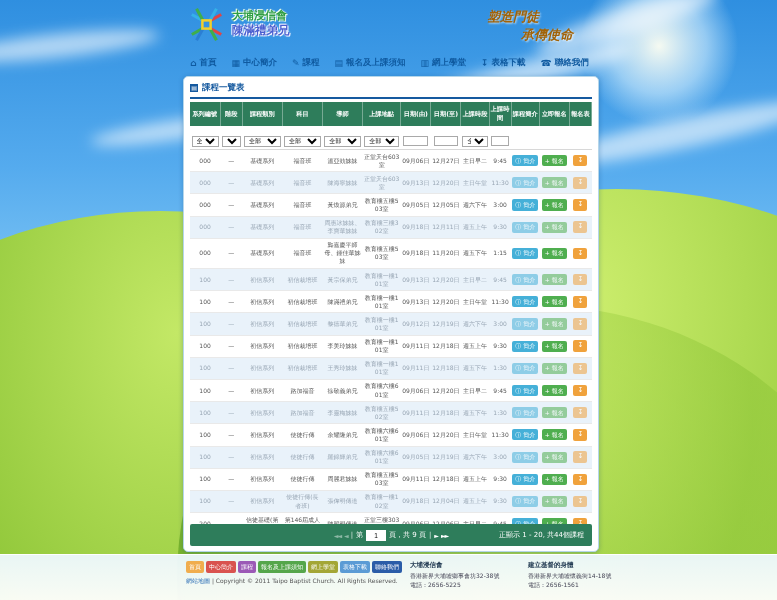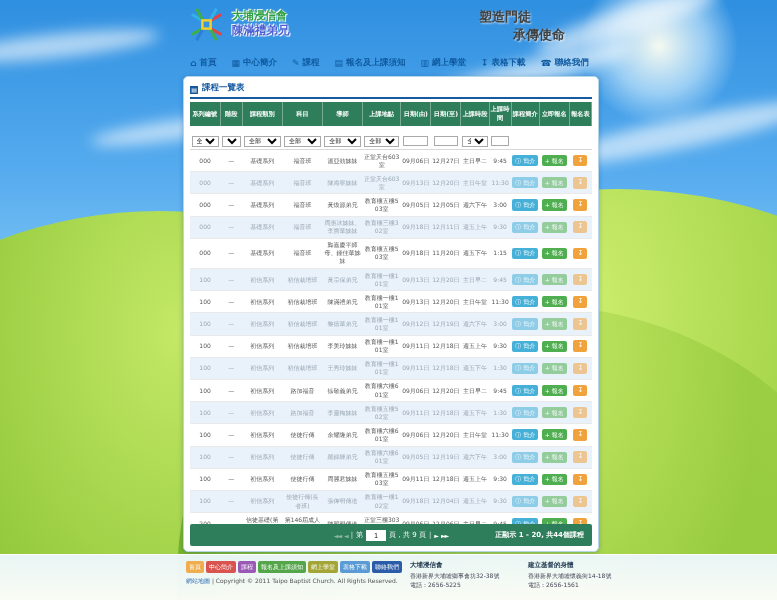--- a/index.html
+++ b/index.html
@@ -29,34 +29,34 @@
 
   
   .page { position:absolute; left:183px; top:0; width:416px; }
   .masthead { position:relative; height:42px; margin-top:6px; }
   .logo { position:absolute; left:5px; top:0; width:37px; height:37px; }
   .title-block { position:absolute; left:49px; top:3px; line-height:1.25; }
   .org-name { font-size:11px; font-weight:bold; color:#2f9e45;
     text-shadow:0 0 2px #fff,1px 1px 0 #eaffea,-1px -1px 0 #eaffea; }
   .center-name { font-size:11.5px; font-weight:bold; color:#4a5fd0;
     text-shadow:0 0 2px #fff,1px 1px 0 #eef,-1px -1px 0 #eef; }
-  .slogan { position:absolute; right:34px; top:2px; font-size:13px; font-weight:bold; 
-    color:#404040; text-shadow:1px 1px 2px rgba(255,255,255,.75); line-height:1.35; }
+  .slogan { position:absolute; right:26px; top:2px; font-size:13px; font-weight:bold; font-style:italic;
+    color:#a16207; text-shadow:1px 1px 2px rgba(255,255,255,.75); line-height:1.35; }
   .slogan .s2 { margin-left:34px; }
   .tagline { margin:0 0 0 7px; font-size:8px; font-weight:bold; color:#1e9e46; letter-spacing:.5px;
     text-shadow:0 0 2px #fff,1px 1px 0 #fff,-1px -1px 0 #fff; }
   nav { display:flex; align-items:center; margin:9px 2px 7px 7px; gap:15px;
     font-size:8.5px; font-weight:bold; }
   .nav-item { display:flex; align-items:center; gap:3px; color:#0f5aa0; cursor:pointer; text-decoration:none; }
   .nav-icon { font-size:9px; }
 
   
   .panel { position:relative; background:#fff; border:1px solid #b5d6ea; border-radius:5px;
     padding:5px 6px; height:476px; box-shadow:0 1px 5px rgba(0,60,120,.3); }
-  .panel-title { display:flex; align-items:flex-end; gap:4px; font-size:8.5px; font-weight:bold;
+  .panel-title { display:flex; align-items:center; gap:4px; font-size:8.5px; font-weight:bold;
     color:#15599f; border-bottom:2px solid #15599f; padding-bottom:3px; }
   .pt-icon { width:8px; height:8px; background:#15599f; color:#fff; font-size:6px; line-height:8px; text-align:center; }
   .table-wrap { height:424px; overflow:hidden; margin-top:3px; }
   table { width:100%; border-collapse:collapse; table-layout:fixed; }
   thead th { background:#2e7d5b; color:#fff; font-size:6.2px; font-weight:bold; padding:3px 0;
     border-right:1px solid rgba(255,255,255,.35); }
   tr.filters td { padding:2px 1px; background:#fff; border-bottom:1px solid #d8d8d8; text-align:center; }
   .filter-select { width:96%; font-size:6px; height:11px; border:1px solid #a9a9a9; background:#fff; }
   .filter-input { width:88%; font-size:6px; height:10px; border:1px solid #a9a9a9; }
   tbody td { font-size:6px; color:#555; text-align:center; padding:2.5px 1px; line-height:1.35;
@@ -69,21 +69,21 @@
   .btn-intro { background:#45b0d8; }
   .btn-reg { background:#4fae4f; }
   .btn-dl { background:#f0a23c; font-size:7px; padding:1px 4px; }
   .table-footer { position:absolute; left:6px; right:6px; bottom:5px; height:22px; background:#2e7d5b;
     border-radius:2px; color:#fff; display:flex; align-items:center; justify-content:center; font-size:7px; }
   .pager { display:flex; align-items:center; gap:3px; }
   .pg-arrow { cursor:pointer; font-size:6px; letter-spacing:-1px; }
   .dim { opacity:.45; }
   .pg-sep { opacity:.8; }
   .pg-input { width:20px; height:11px; font-size:6.5px; text-align:center; border:none; }
-  .pg-status { position:absolute; right:8px; font-size:7px;font-weight:bold; }
+  .pg-status { position:absolute; right:8px; font-size:7px; }
 
   
   .footer-band { position:absolute; left:0; right:0; bottom:0; height:46px;
     background:linear-gradient(180deg,rgba(238,248,255,.94),rgba(255,255,255,.94));
     border-top:1px solid rgba(255,255,255,.85); }
   .footer-inner { position:absolute; left:186px; top:6px; width:426px; display:flex; gap:12px; }
   .footer-left { width:212px; }
   .footer-links { display:flex; gap:2px; flex-wrap:nowrap; }
   .flink { color:#fff; font-size:6px; padding:1.5px 3px; border-radius:2px; cursor:pointer;
     white-space:nowrap; text-decoration:none; }

